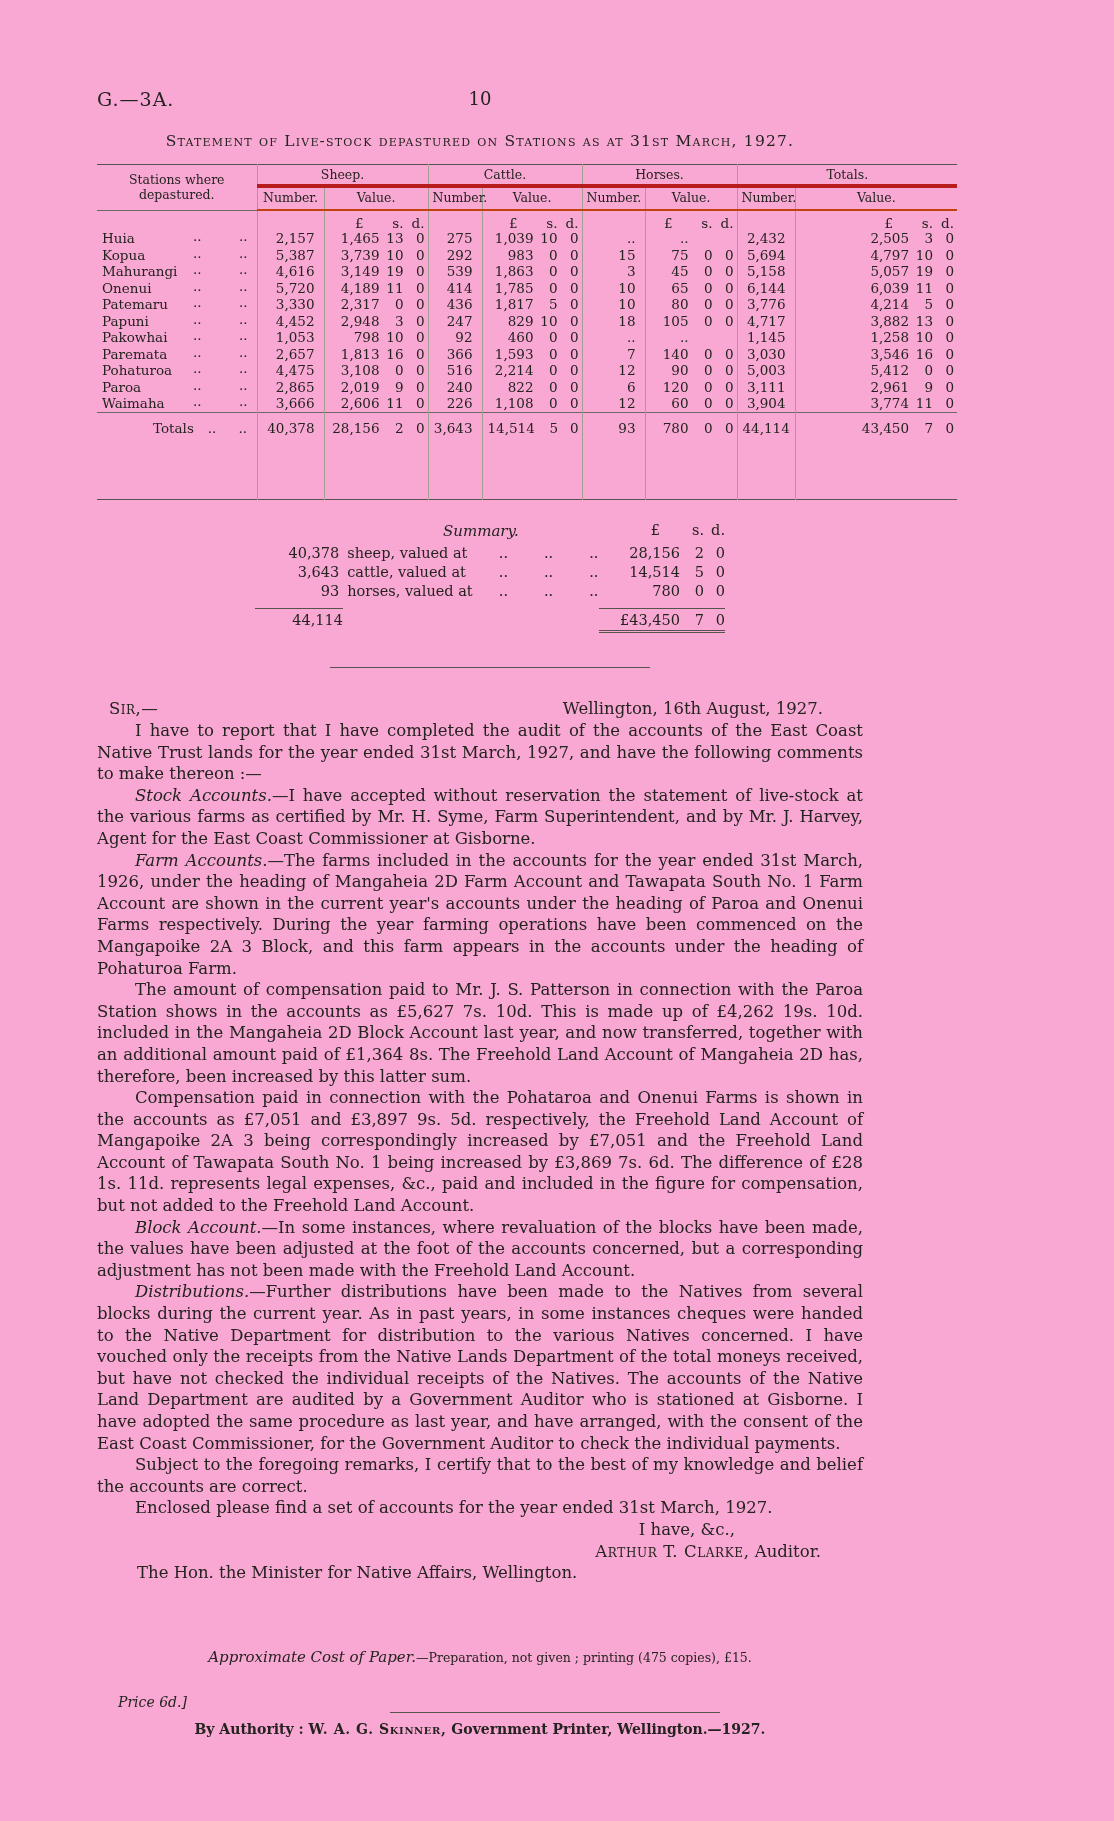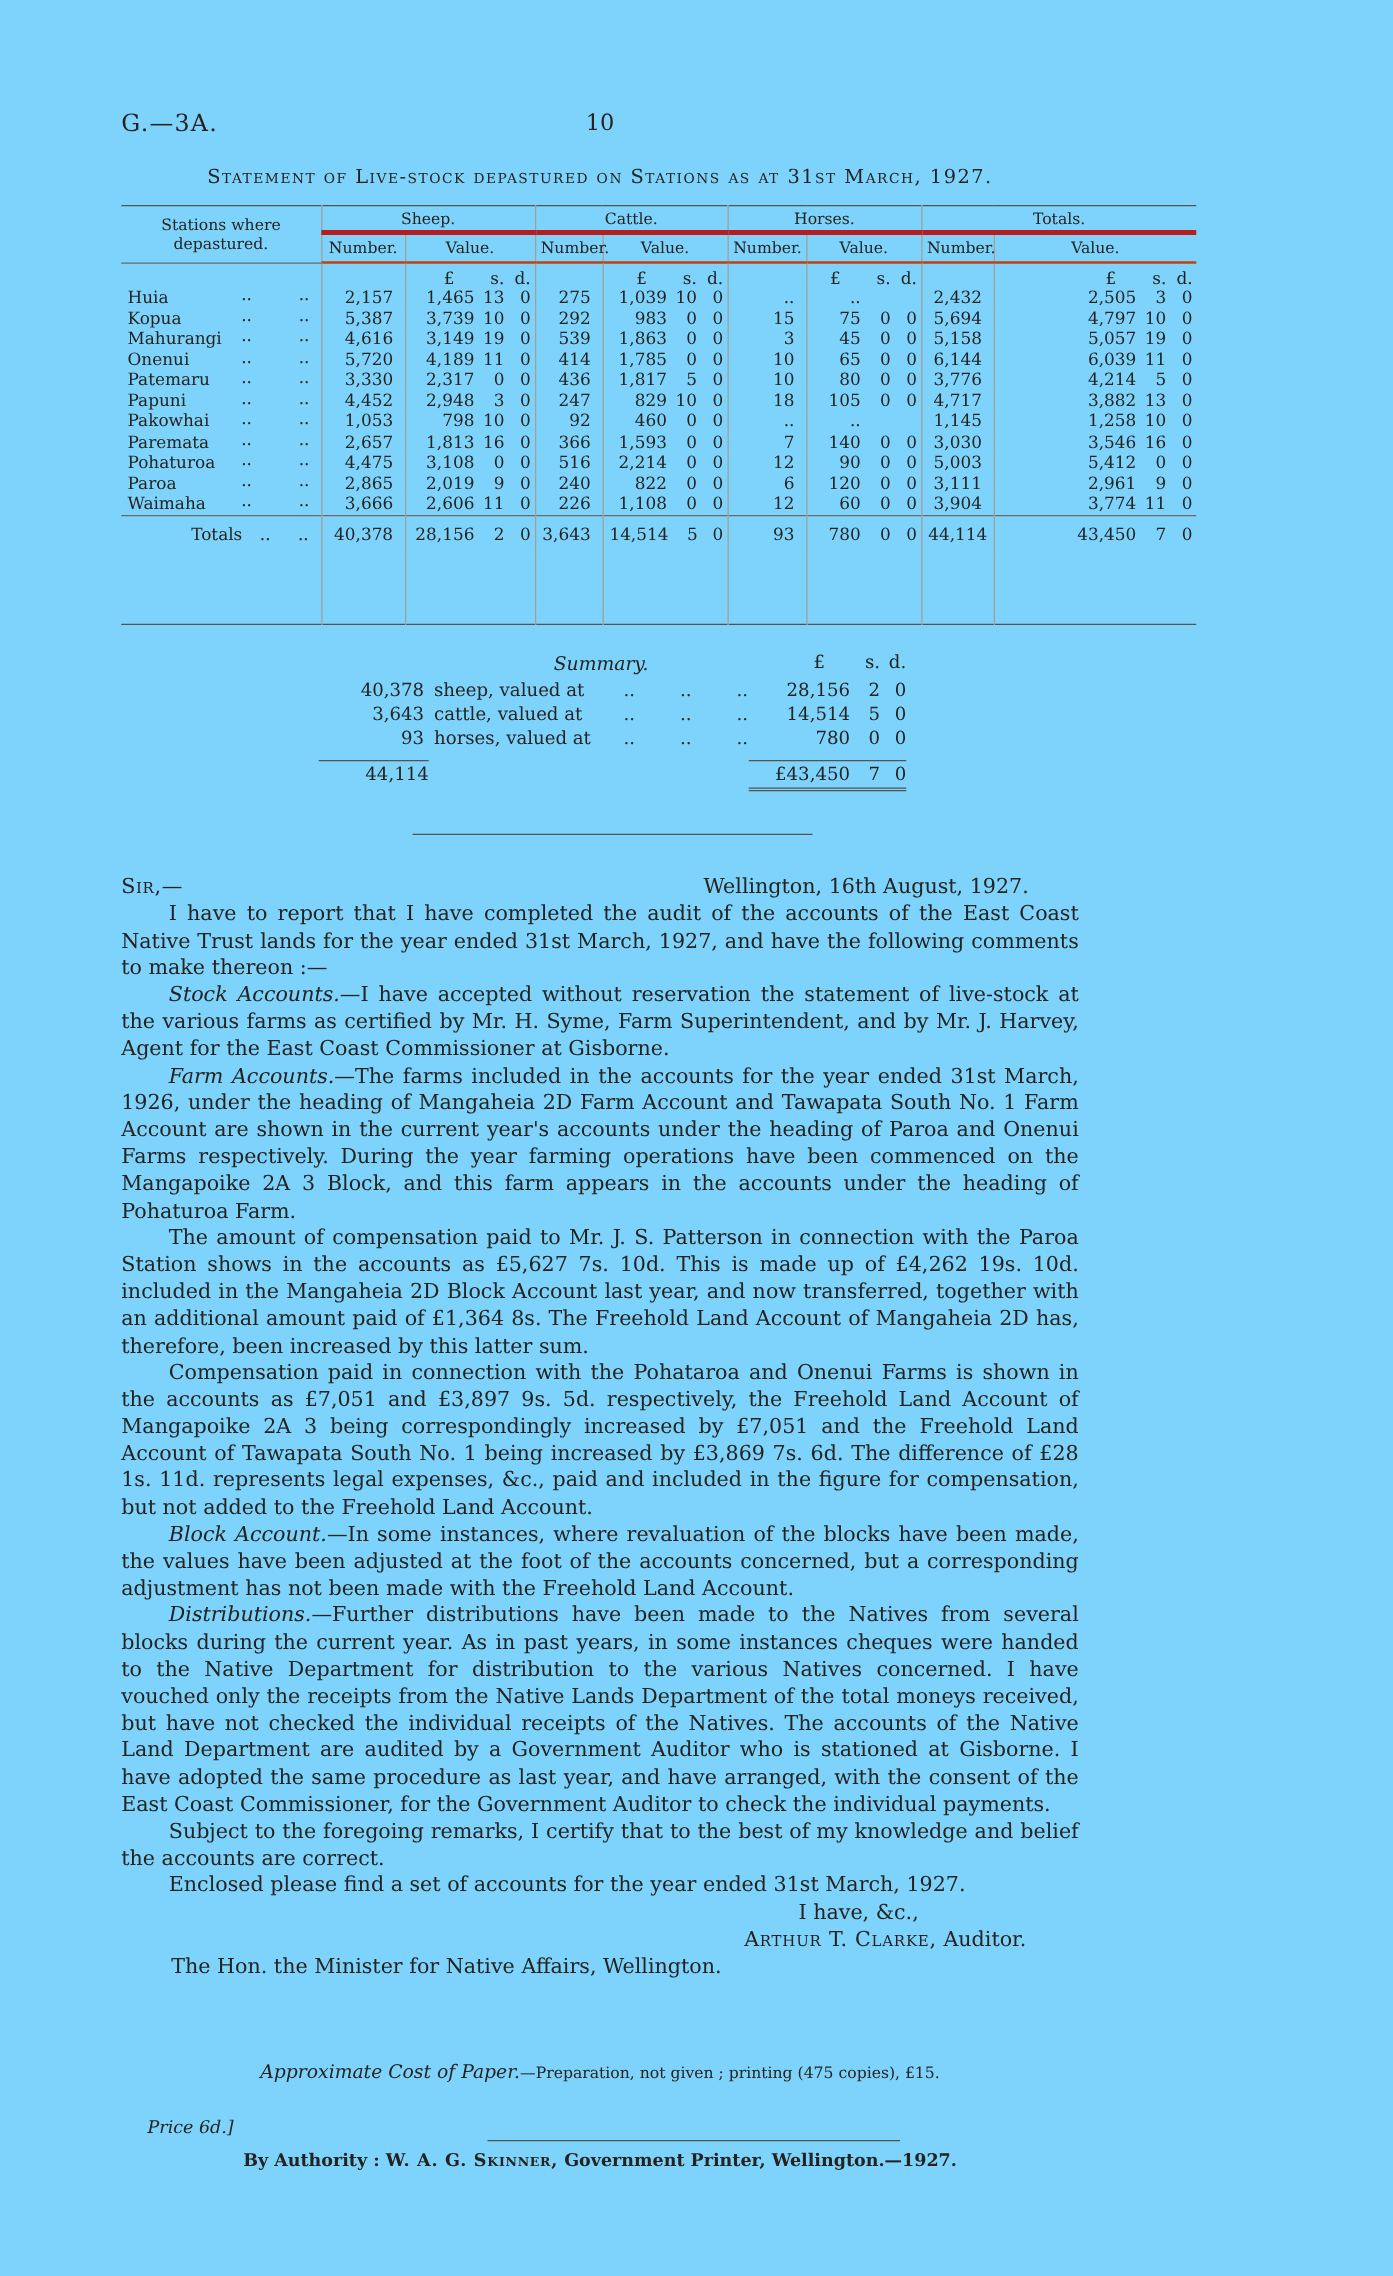--- a/index.html
+++ b/index.html
@@ -1,20 +1,20 @@
 <!DOCTYPE html>
 <html><head>
 <meta charset="utf-8">
 <style>
   html,body{margin:0;padding:0;background:#e9e8e4;}
   .page{
     position:relative;
     width:1114px;height:1821px;
     margin:0 auto;
-    background:#7dd3fc;
+    background:#f9a8d4;
     color:#24231f;
     font-family:"DejaVu Serif", serif;
     box-sizing:border-box;
     padding-top:88px;
     overflow:hidden;
   }
   .content{margin-left:97px;width:766px;}
   .tablewrap{margin-left:97px;width:860px;}
 
   
@@ -68,21 +68,21 @@
   .sum-amt{width:126px;display:flex;}
   .sum-total{display:flex;margin-top:7px;}
   .sum-total-qty{width:88px;text-align:right;border-top:1px solid #55534c;padding-top:3px;}
   .sum-total-amt{margin-left:256px;width:126px;border-top:1px solid #55534c;padding-top:3px;
                  border-bottom:3px double #55534c;padding-bottom:2px;display:flex;}
   .divider{width:320px;margin:34px auto 0 330px;border-top:1.5px solid #55534c;}
 
   
   .letter{margin-top:30px;font-size:16.5px;line-height:21.6px;}
   .salutation-line{position:relative;height:22px;}
-  .salutation{position:absolute;left:0;font-variant:small-caps;letter-spacing:0.5px;}
+  .salutation{position:absolute;left:12px;font-variant:small-caps;letter-spacing:0.5px;}
   .dateline{position:absolute;right:40px;}
   .letter p{margin:0;text-align:justify;text-indent:38px;}
   .lead-italic{font-style:italic;}
   .valediction{text-align:right;padding-right:128px;}
   .signature{text-align:right;padding-right:42px;}
   .sc{font-variant:small-caps;letter-spacing:0.6px;}
   .addressee{padding-left:40px;}
 
   
   .cost-note{margin-top:64px;text-align:center;font-size:12.5px;margin-left:97px;width:766px;}

